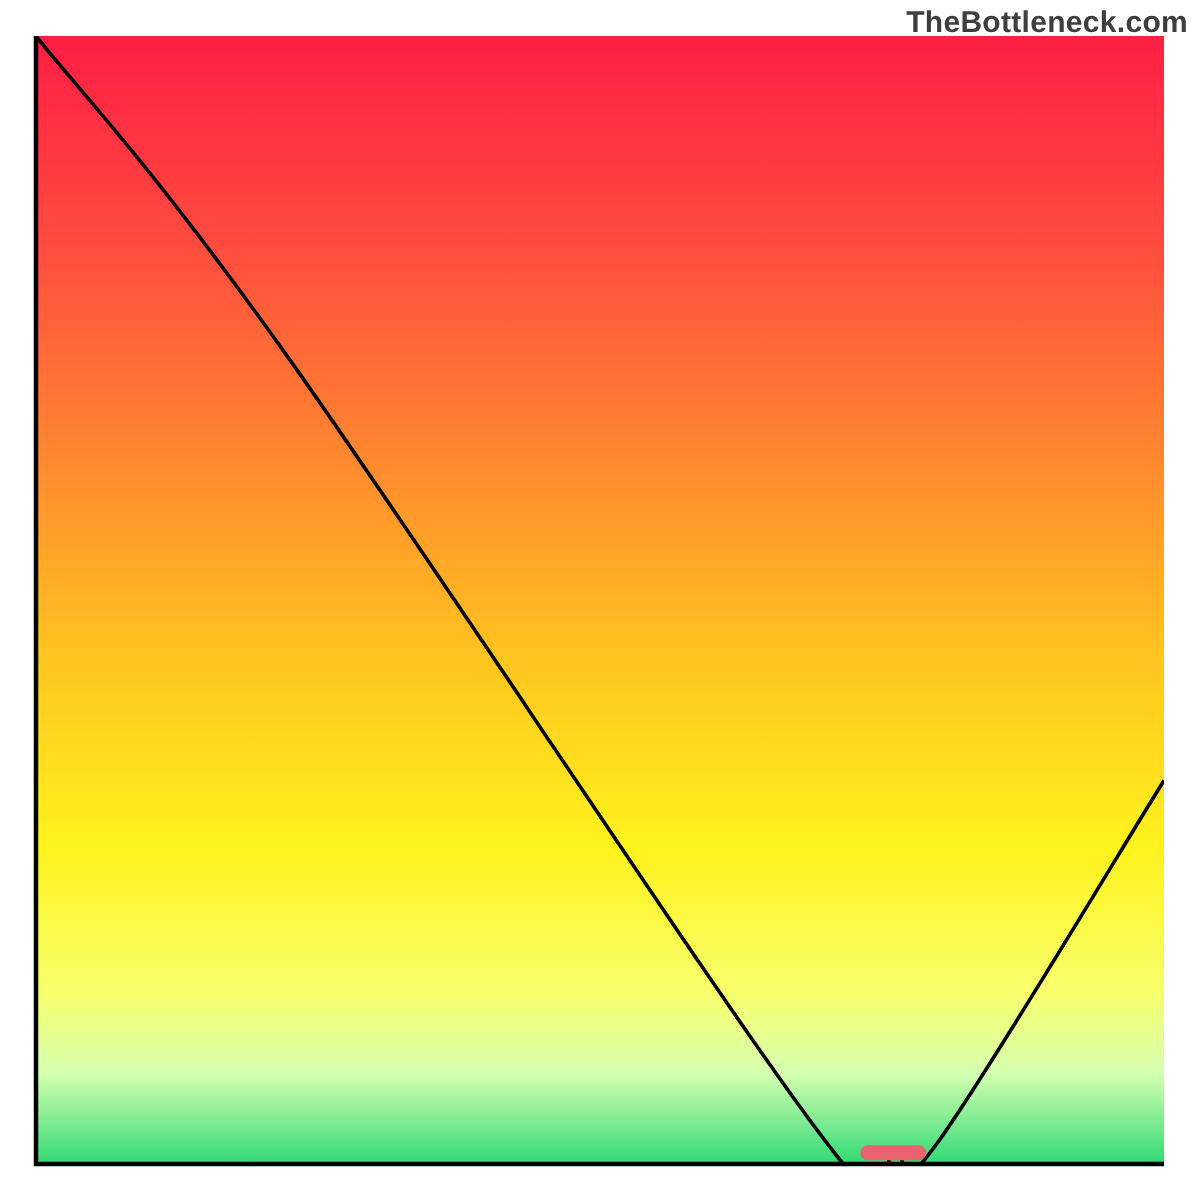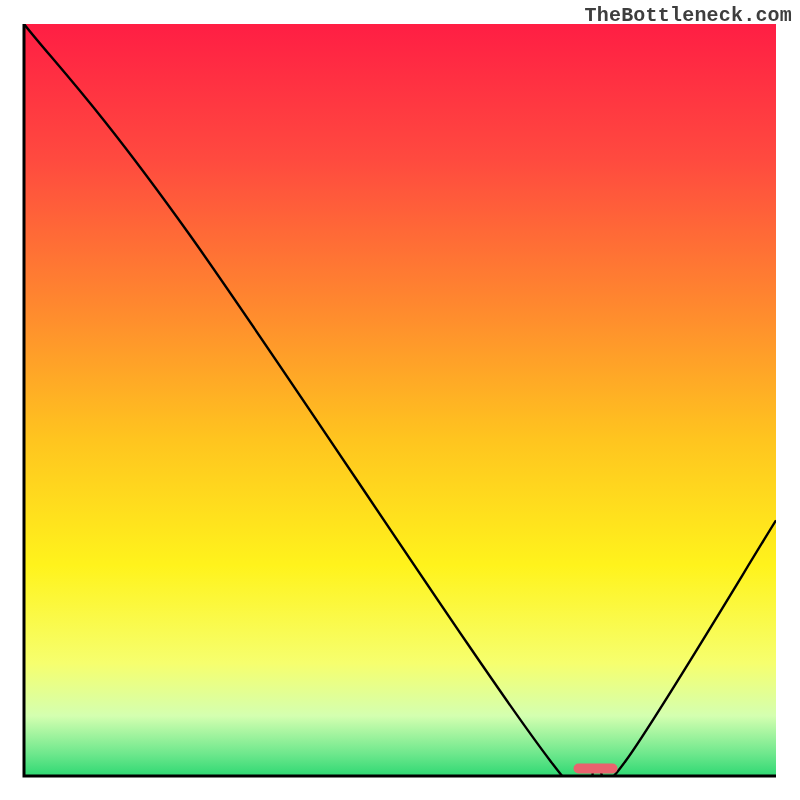--- a/index.html
+++ b/index.html
@@ -15,21 +15,21 @@
     width: 800px;
     height: 800px;
   }
   svg {
     display: block;
   }
   .watermark {
     position: absolute;
     top: 4px;
     right: 8px;
-    font-family: Liberation Mono, monospace;
+    font-family: Liberation Sans, sans-serif;
     font-size: 20px;
     font-weight: 600;
     color: #3e3e3e;
     letter-spacing: 0.2px;
   }
 </style>
 </head>
 <body>
 
 <div class="container">

